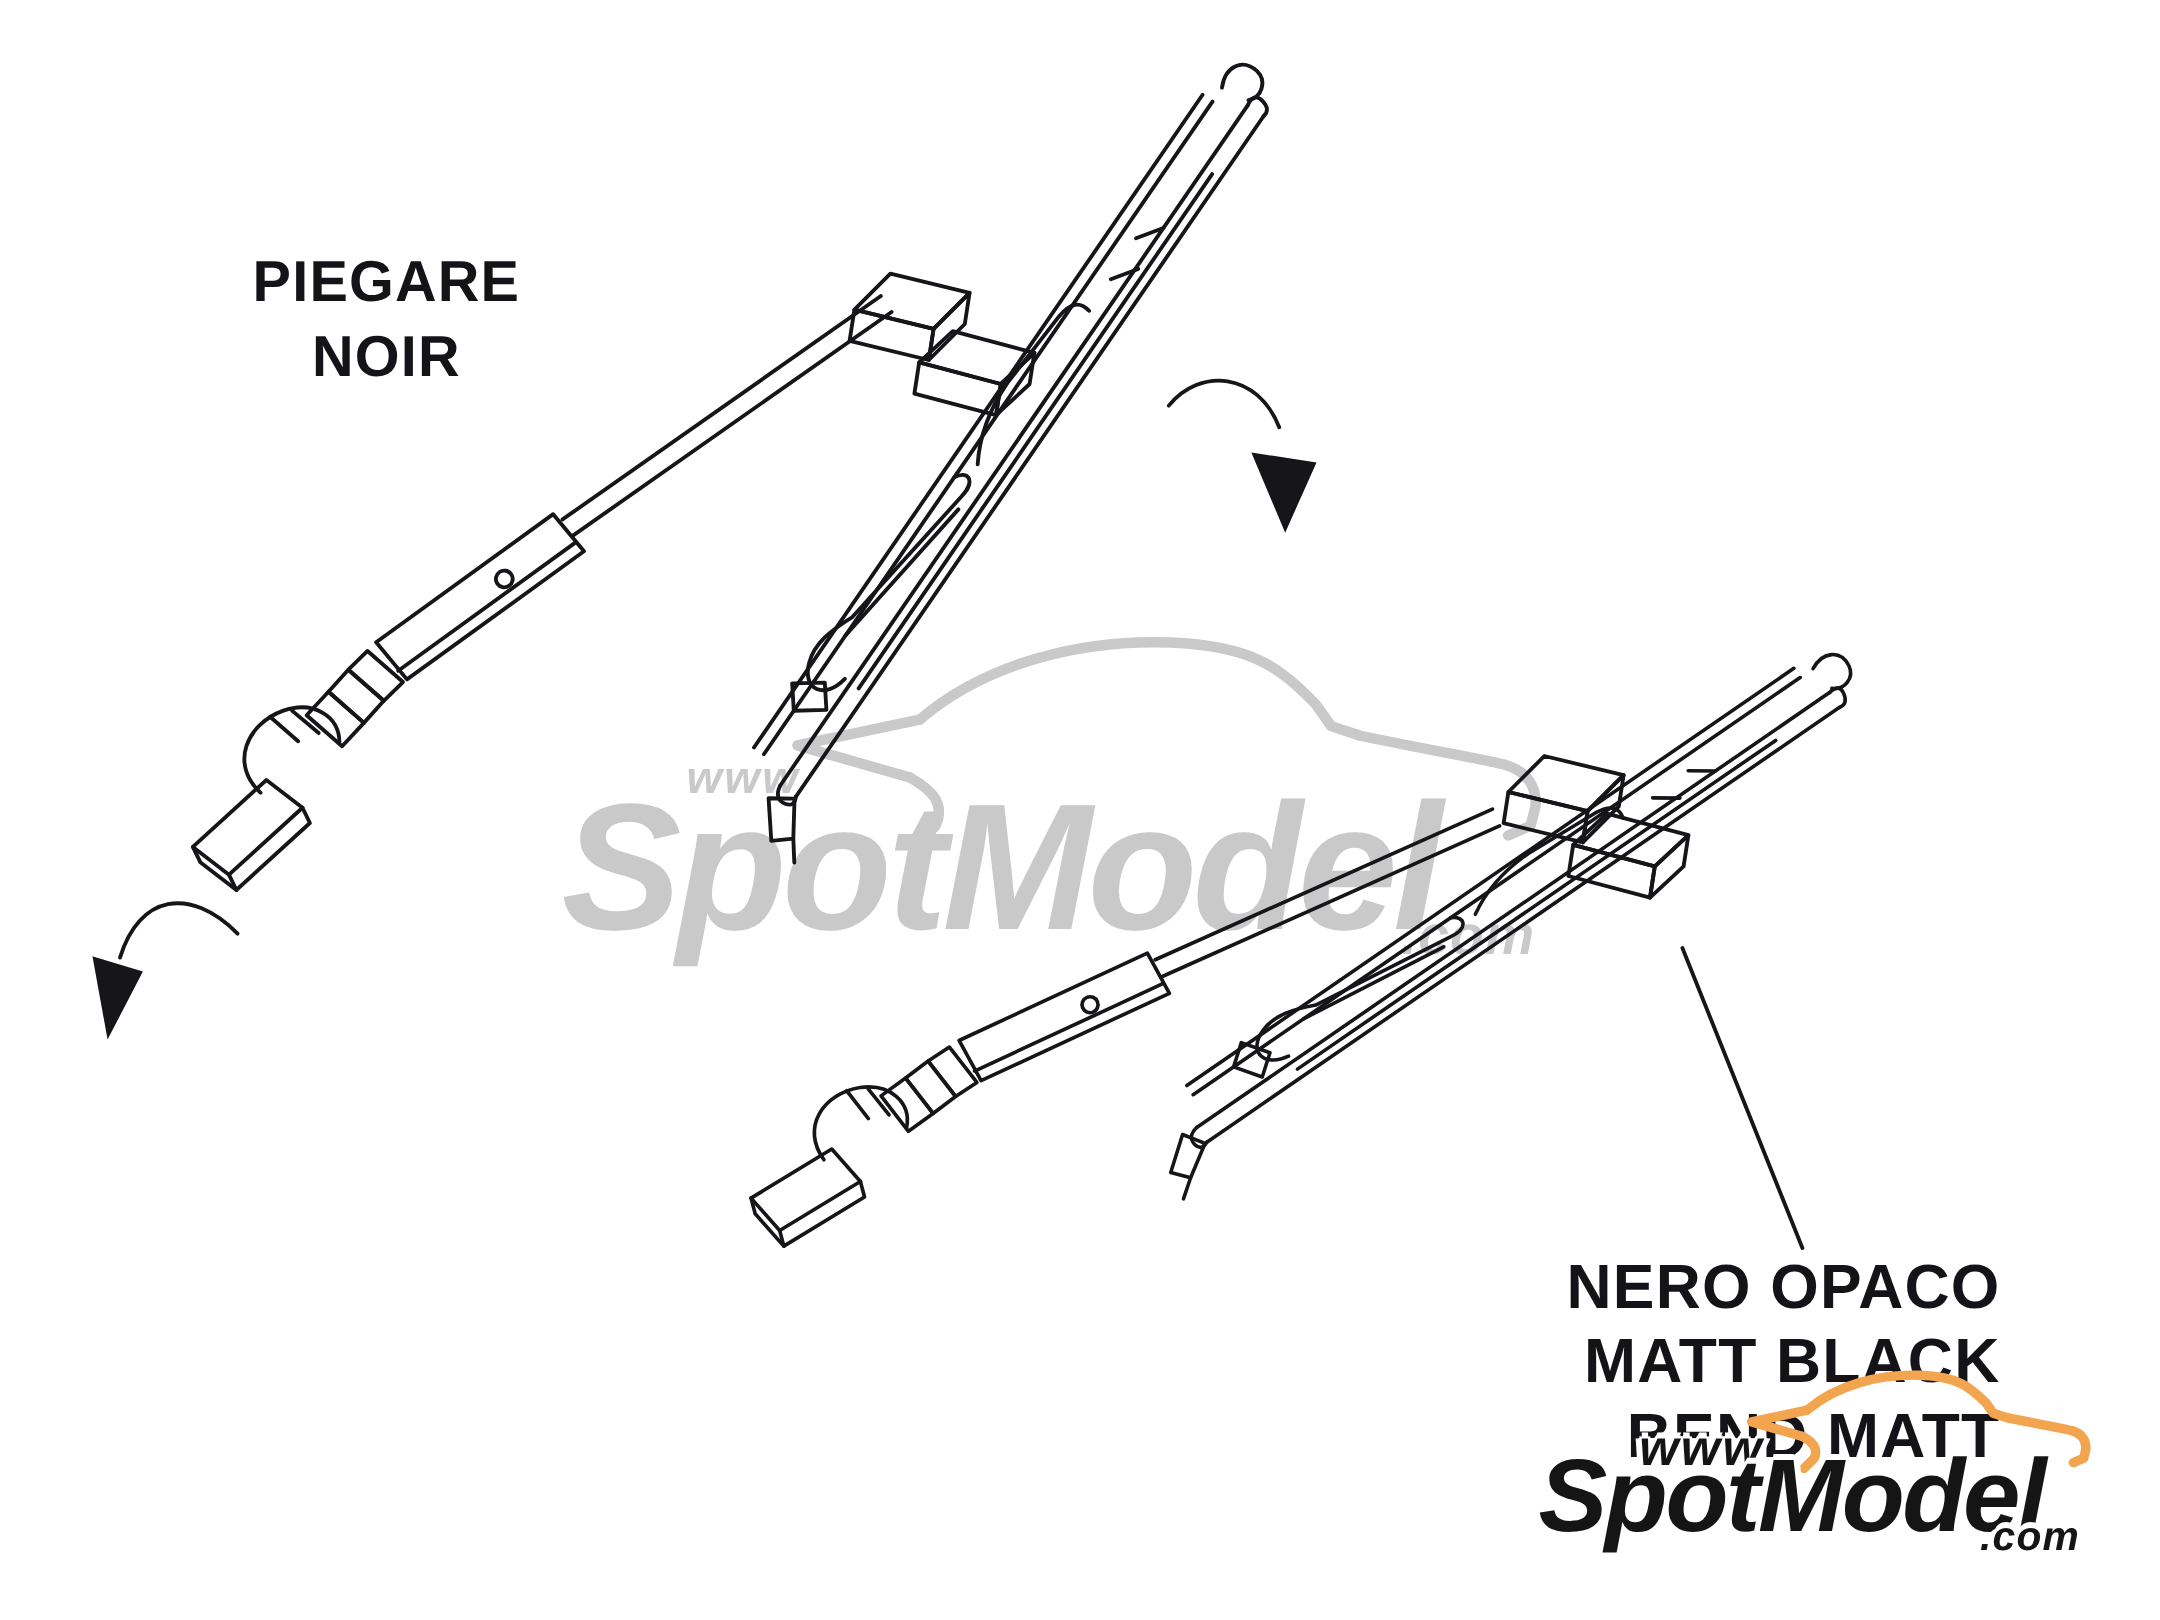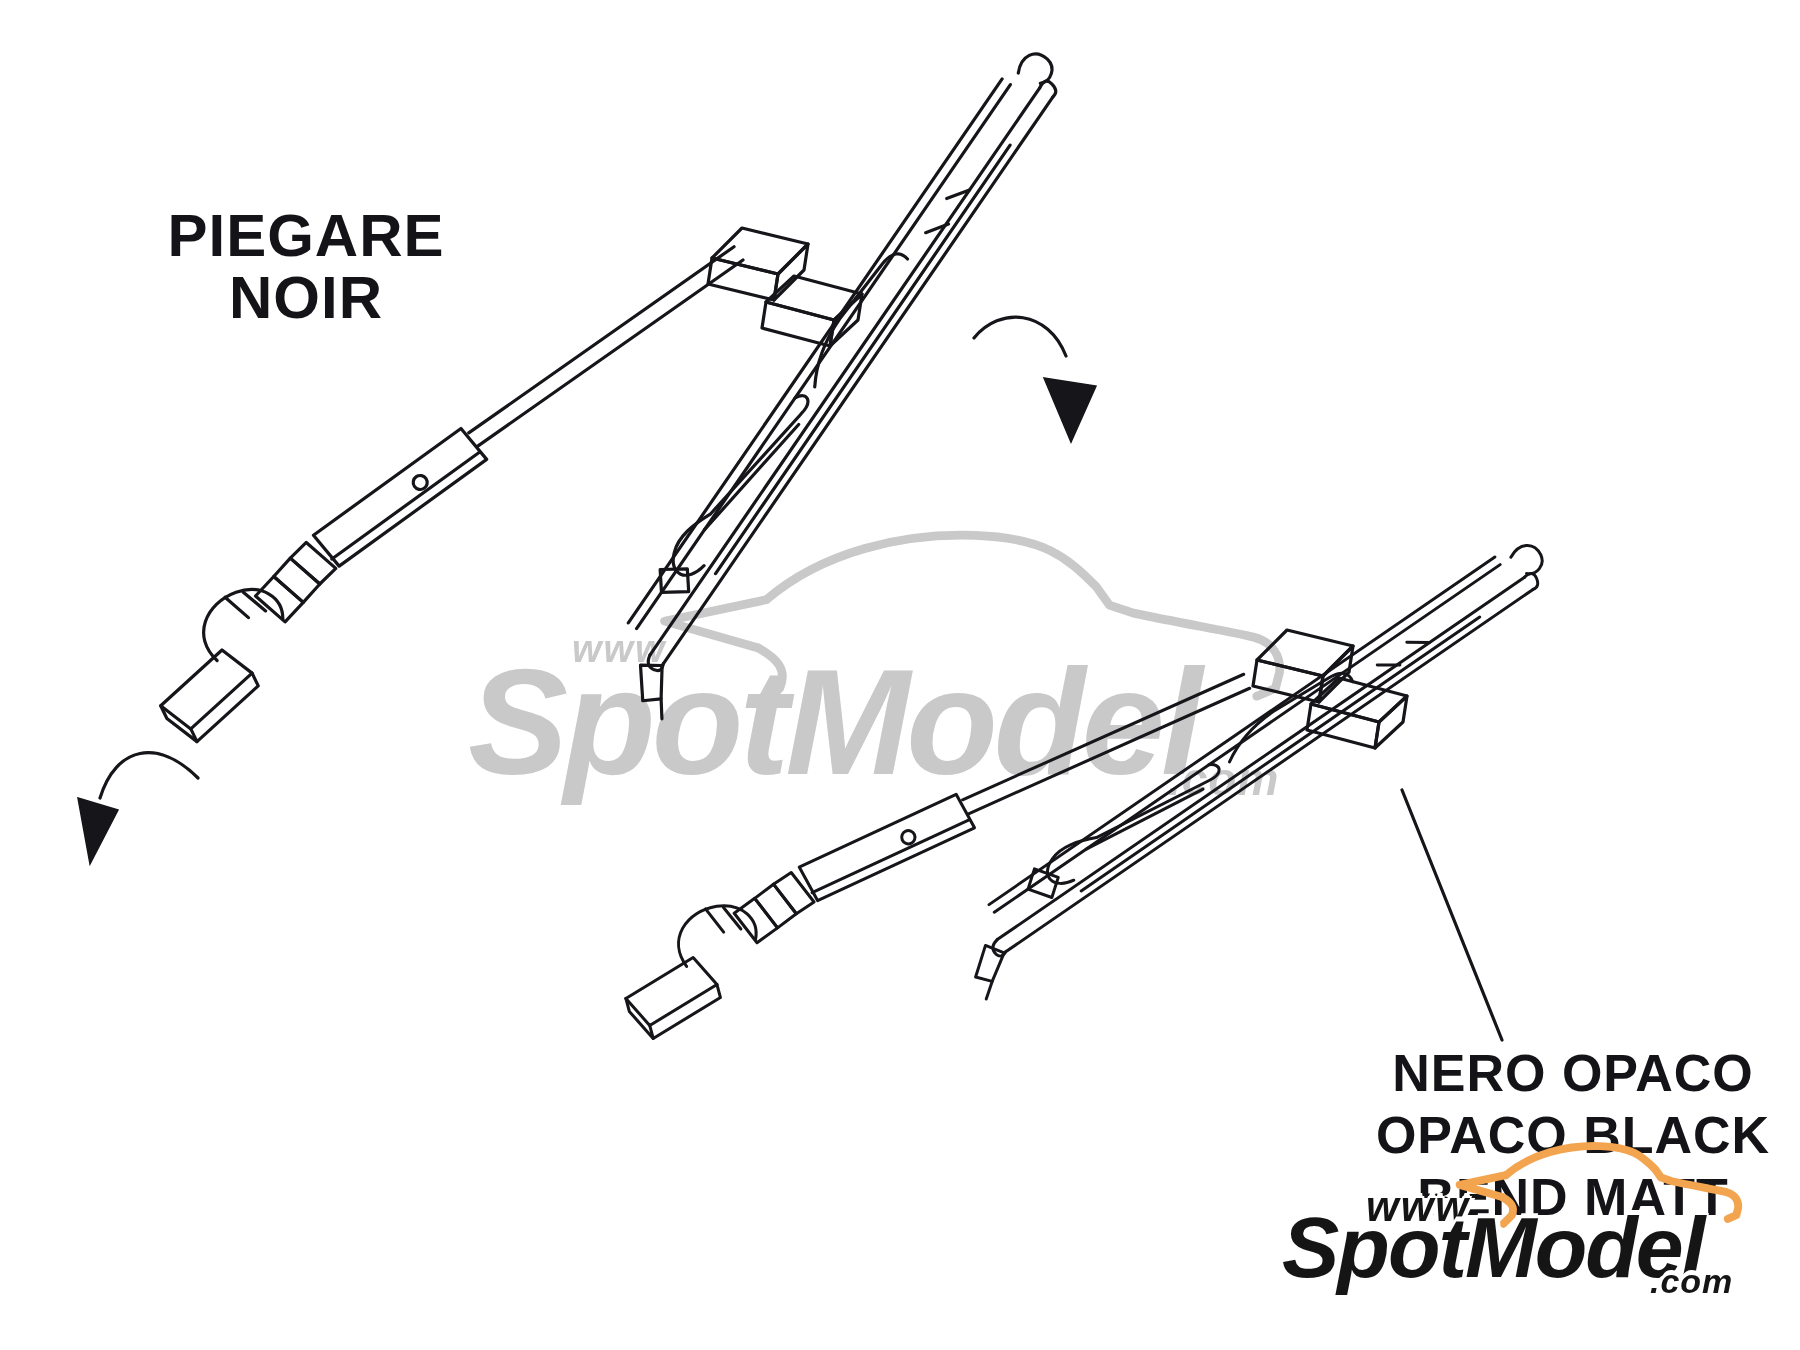--- a/index.html
+++ b/index.html
@@ -8,22 +8,22 @@
     background:#ffffff;
     font-family:"Liberation Sans", sans-serif;
   }
   .abs{position:absolute;}
 
   
   .callout{
     color:#141418;font-weight:700;text-align:center;
     line-height:62px;letter-spacing:1px;
   }
-  #label-bend{left:136px;top:205px;width:340px;font-size:60px;}
-  #label-paint{left:1358px;top:1042px;width:430px;font-size:52px;z-index:3;}
+  #label-bend{left:152px;top:205px;width:340px;font-size:48px;}
+  #label-paint{left:1237px;top:1042px;width:430px;font-size:52px;z-index:3;text-align:right;}
 
   
   #watermark{left:0;top:0;width:1800px;height:1350px;z-index:0;}
   .wm-text{position:absolute;color:#c9c9c9;font-weight:700;font-style:italic;white-space:nowrap;}
   #wm-www{left:572px;top:628px;font-size:38px;letter-spacing:2px;}
   #wm-brand{left:468px;top:636px;font-size:150px;letter-spacing:-4px;}
   #wm-tld{left:1168px;top:752px;font-size:46px;letter-spacing:1px;}
 
   
   #art{left:0;top:0;z-index:1;}
@@ -158,21 +158,21 @@
   <path d="M 1402,790 L 1502,1040"></path>
 </svg>
 
 <div id="label-bend" class="abs callout">
   <div>PIEGARE</div>
   <div>NOIR</div>
 </div>
 
 <div id="label-paint" class="abs callout">
   <div>NERO OPACO</div>
-  <div>OPACO BLACK</div>
+  <div>MATT BLACK</div>
   <div>BEND MATT</div>
 </div>
 
 <div id="logo" class="abs">
   <svg id="logo-car" style="left:1452px;top:1140px" width="292" height="91" viewBox="0 0 480 150">
     <use href="#car-outline" stroke="#f3a44f" stroke-width="13" fill="none" stroke-linecap="round" stroke-linejoin="round"></use>
   </svg>
   <span class="logo-text" id="logo-www">www</span>
   <span class="logo-text" id="logo-brand">SpotModel</span>
   <span class="logo-text" id="logo-tld">.com</span>

